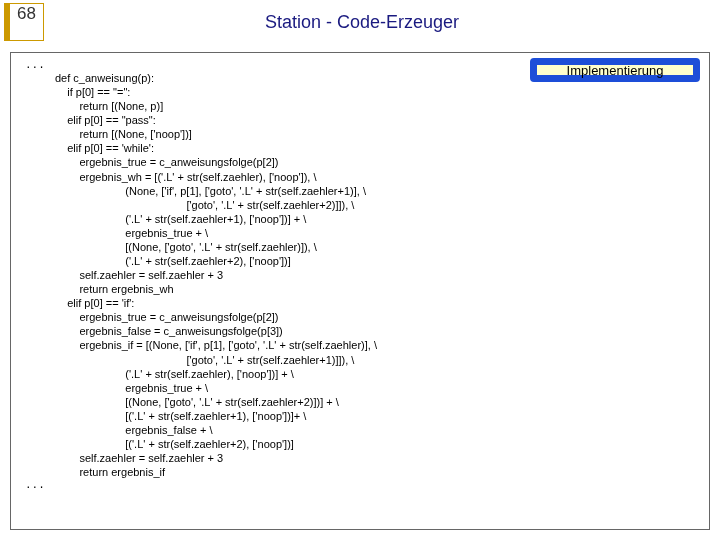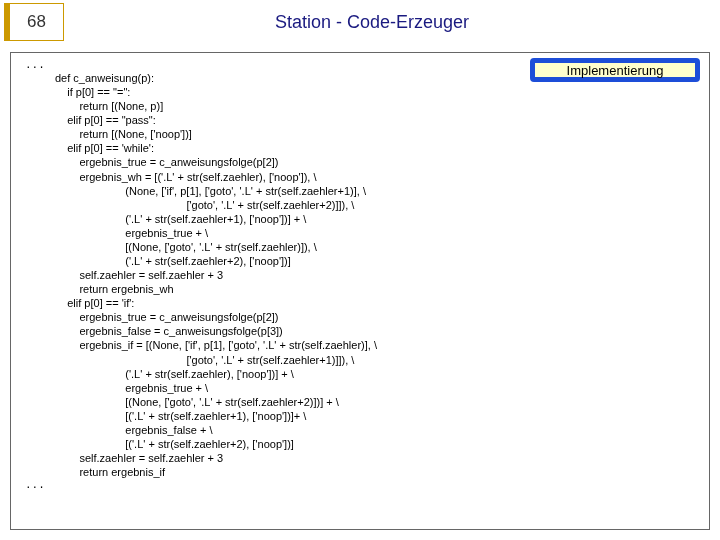--- a/index.html
+++ b/index.html
@@ -10,29 +10,29 @@
     font-family: Arial, sans-serif;
     position: relative;
     overflow: hidden;
   }
   .header {
     display: flex;
     align-items: center;
     height: 44px;
   }
   .page-num-box {
-    width: 60px;
+    width: 40px;
     height: 38px;
     background: #fff;
     border-left: 6px solid #cc9900;
     border-top: 1px solid #cc9900;
     border-bottom: 1px solid #cc9900;
     border-right: 1px solid #cc9900;
     display: flex;
-    align-items: center;
+    align-items: flex-start;
     justify-content: center;
     font-size: 17px;
     color: #333;
     margin-left: 4px;
   }
   .title {
     flex: 1;
     text-align: center;
     font-size: 18px;
     color: #1a1a80;
@@ -62,21 +62,21 @@
     white-space: pre;
     margin-left: 36px;
   }
   .impl-badge {
     position: absolute;
     right: 20px;
     top: 58px;
     width: 170px;
     height: 24px;
     background: #ffffcc;
-    border: 5px solid #1d4ed8;
+    border: 7px solid #1d4ed8;
     border-radius: 4px;
     display: flex;
     align-items: center;
     justify-content: center;
     font-size: 13px;
     color: #000;
     font-family: Arial, sans-serif;
   }
 </style>
 </head>

